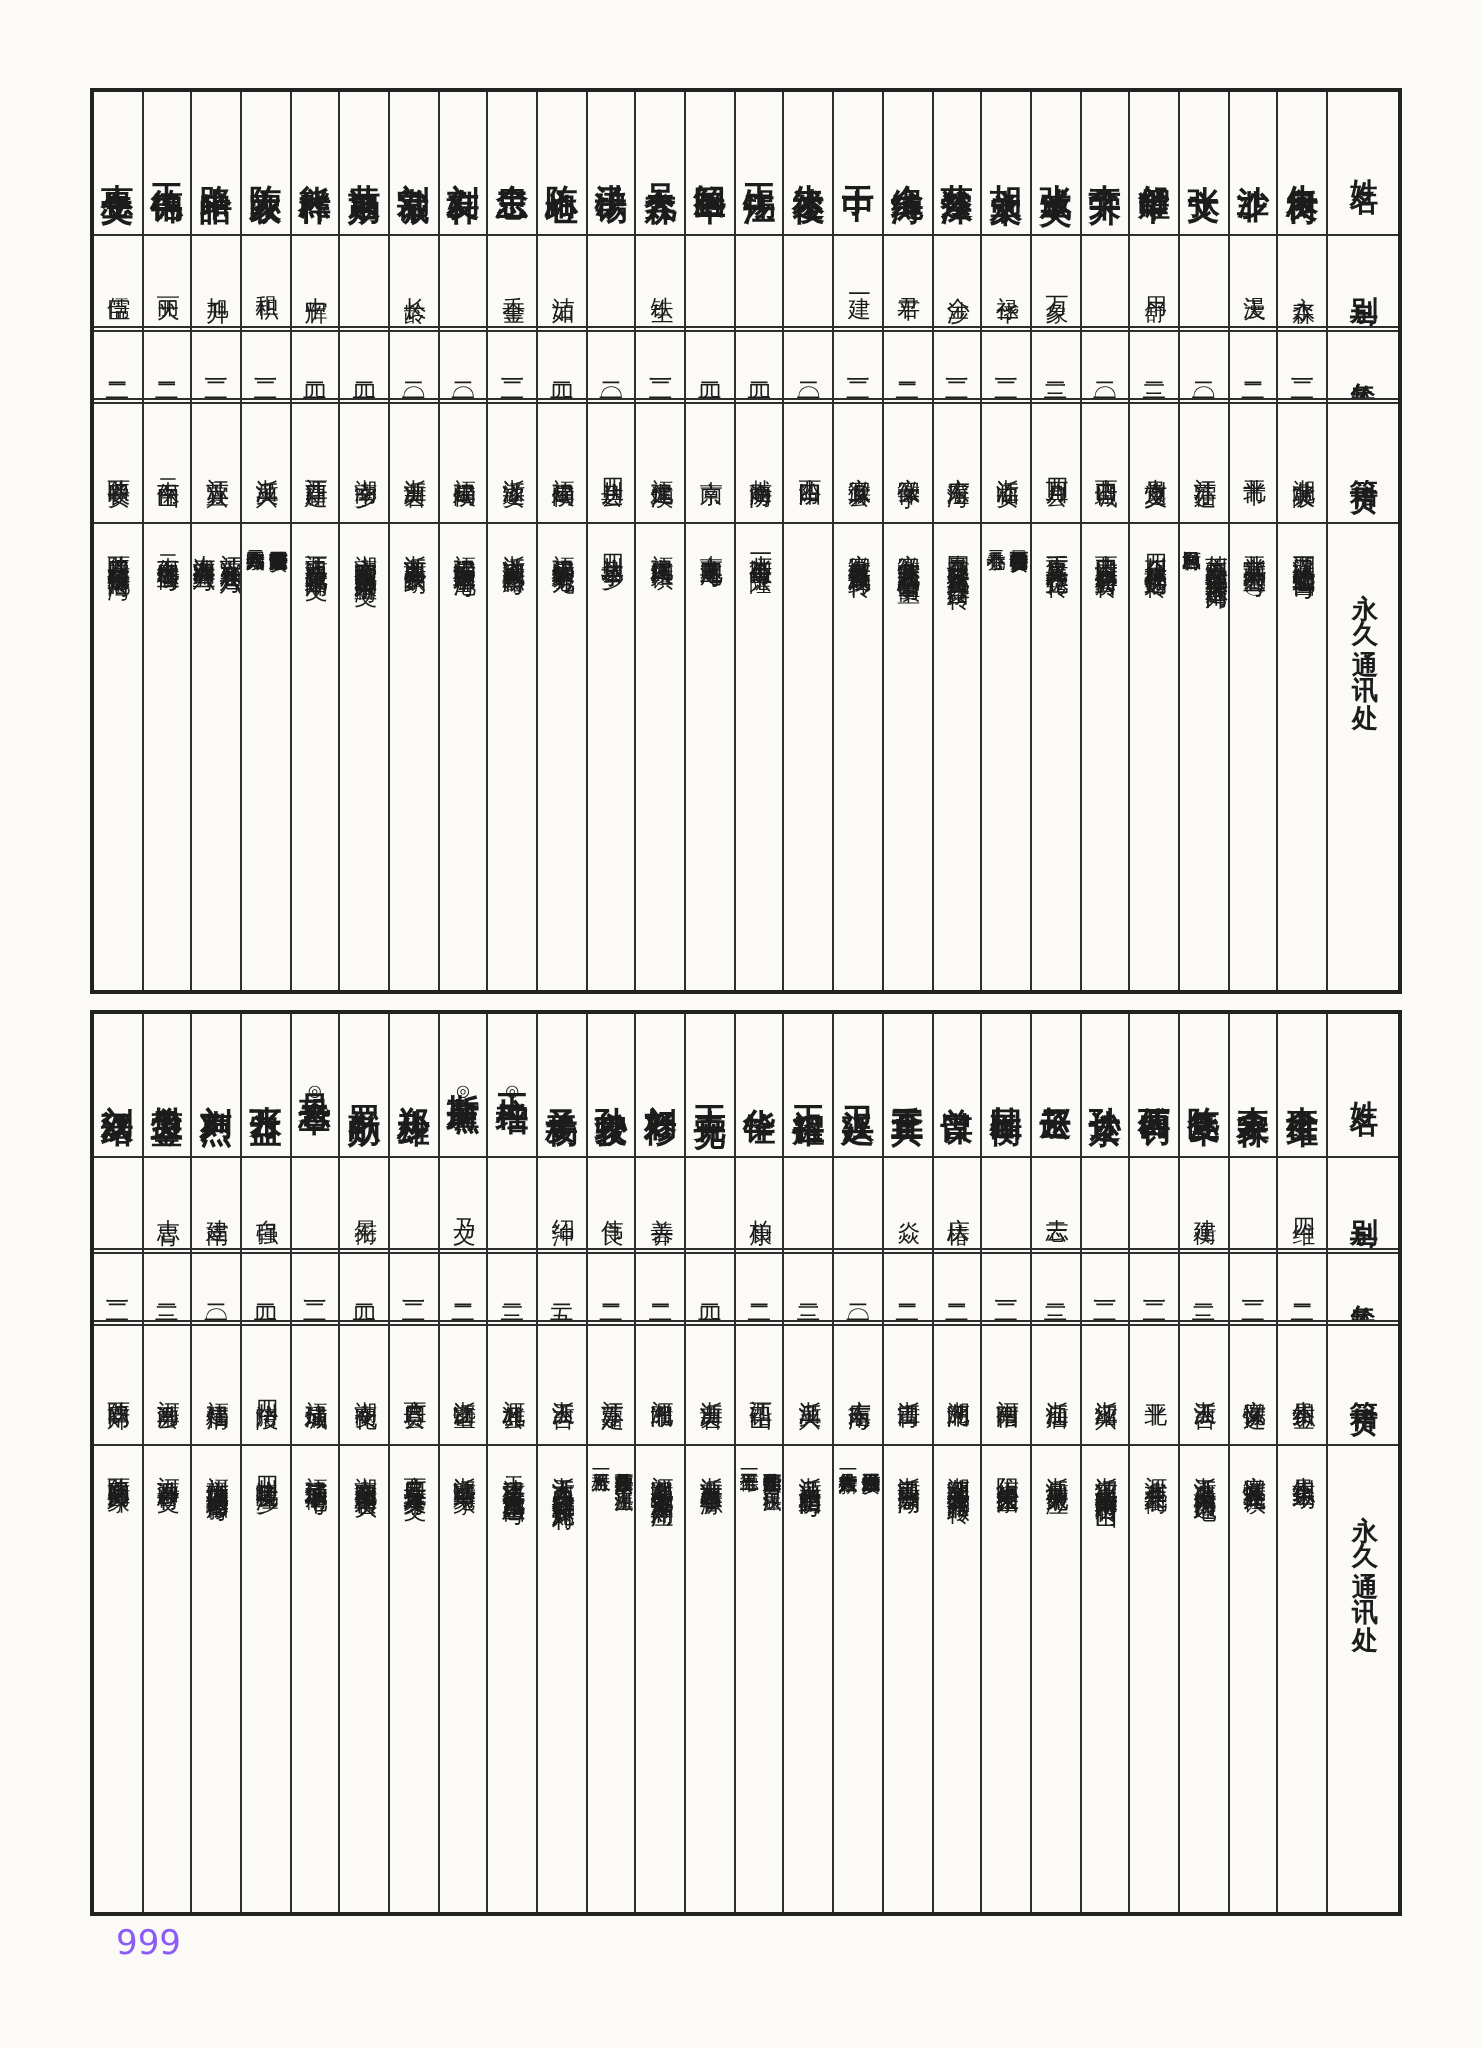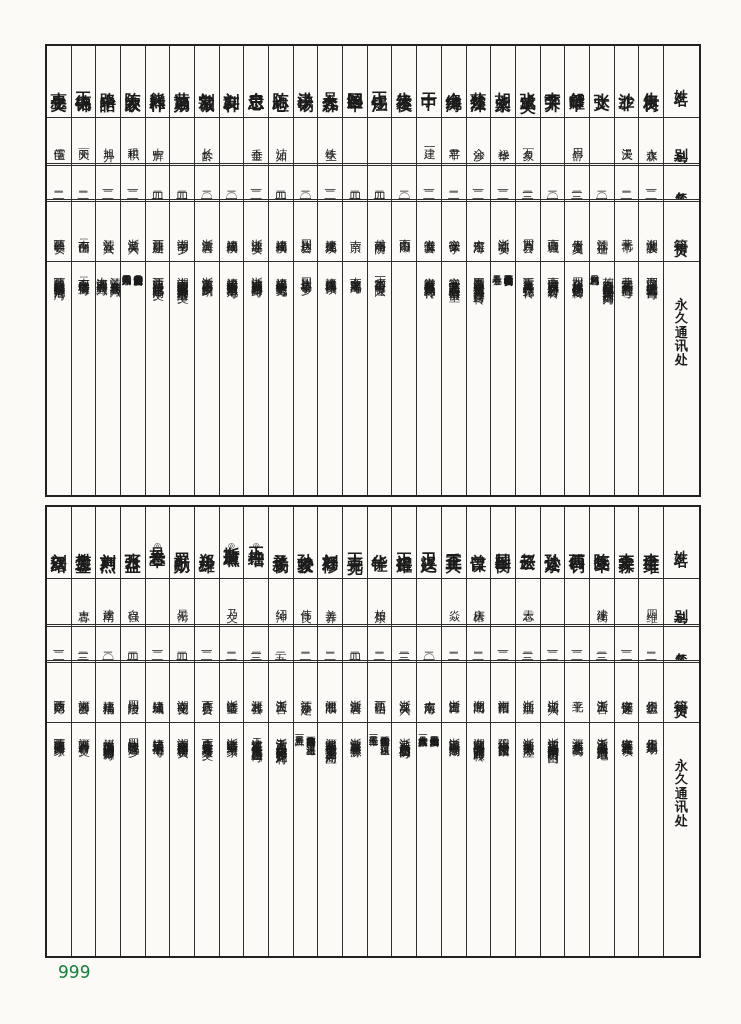--- a/index.html
+++ b/index.html
@@ -24,21 +24,21 @@
   .mark{font-size:8px;}
   .alias-text{font-size:11.5px;letter-spacing:2px;}
   .age-text{font-size:12px;letter-spacing:1px;}
   .native-text{font-size:11.5px;letter-spacing:1px;}
   .addr-seg{writing-mode:vertical-rl;text-orientation:upright;font-size:11.5px;
             line-height:1.0;letter-spacing:1px;margin:0 1px;}
   .addr-seg.small{font-size:9.5px;letter-spacing:0;}
   .hdr-text{font-size:14px;font-weight:bold;letter-spacing:4px;}
   .hdr-addr{font-size:13px;font-weight:bold;letter-spacing:14px;padding-top:18px;}
   .page-number{position:absolute;left:58px;top:962px;font-size:17px;
-               font-family:"DejaVu Sans","Liberation Sans",sans-serif;color:#15803d;}
+               font-family:"DejaVu Sans","Liberation Sans",sans-serif;color:#8b5cf6;}
 </style>
 </head>
 <body>
 
 <div class="page">
 
   <div class="reg-table top">
     <div class="col header-col">
       <div class="cell cell-name">
           <span class="vtext hdr-text">姓名</span>

